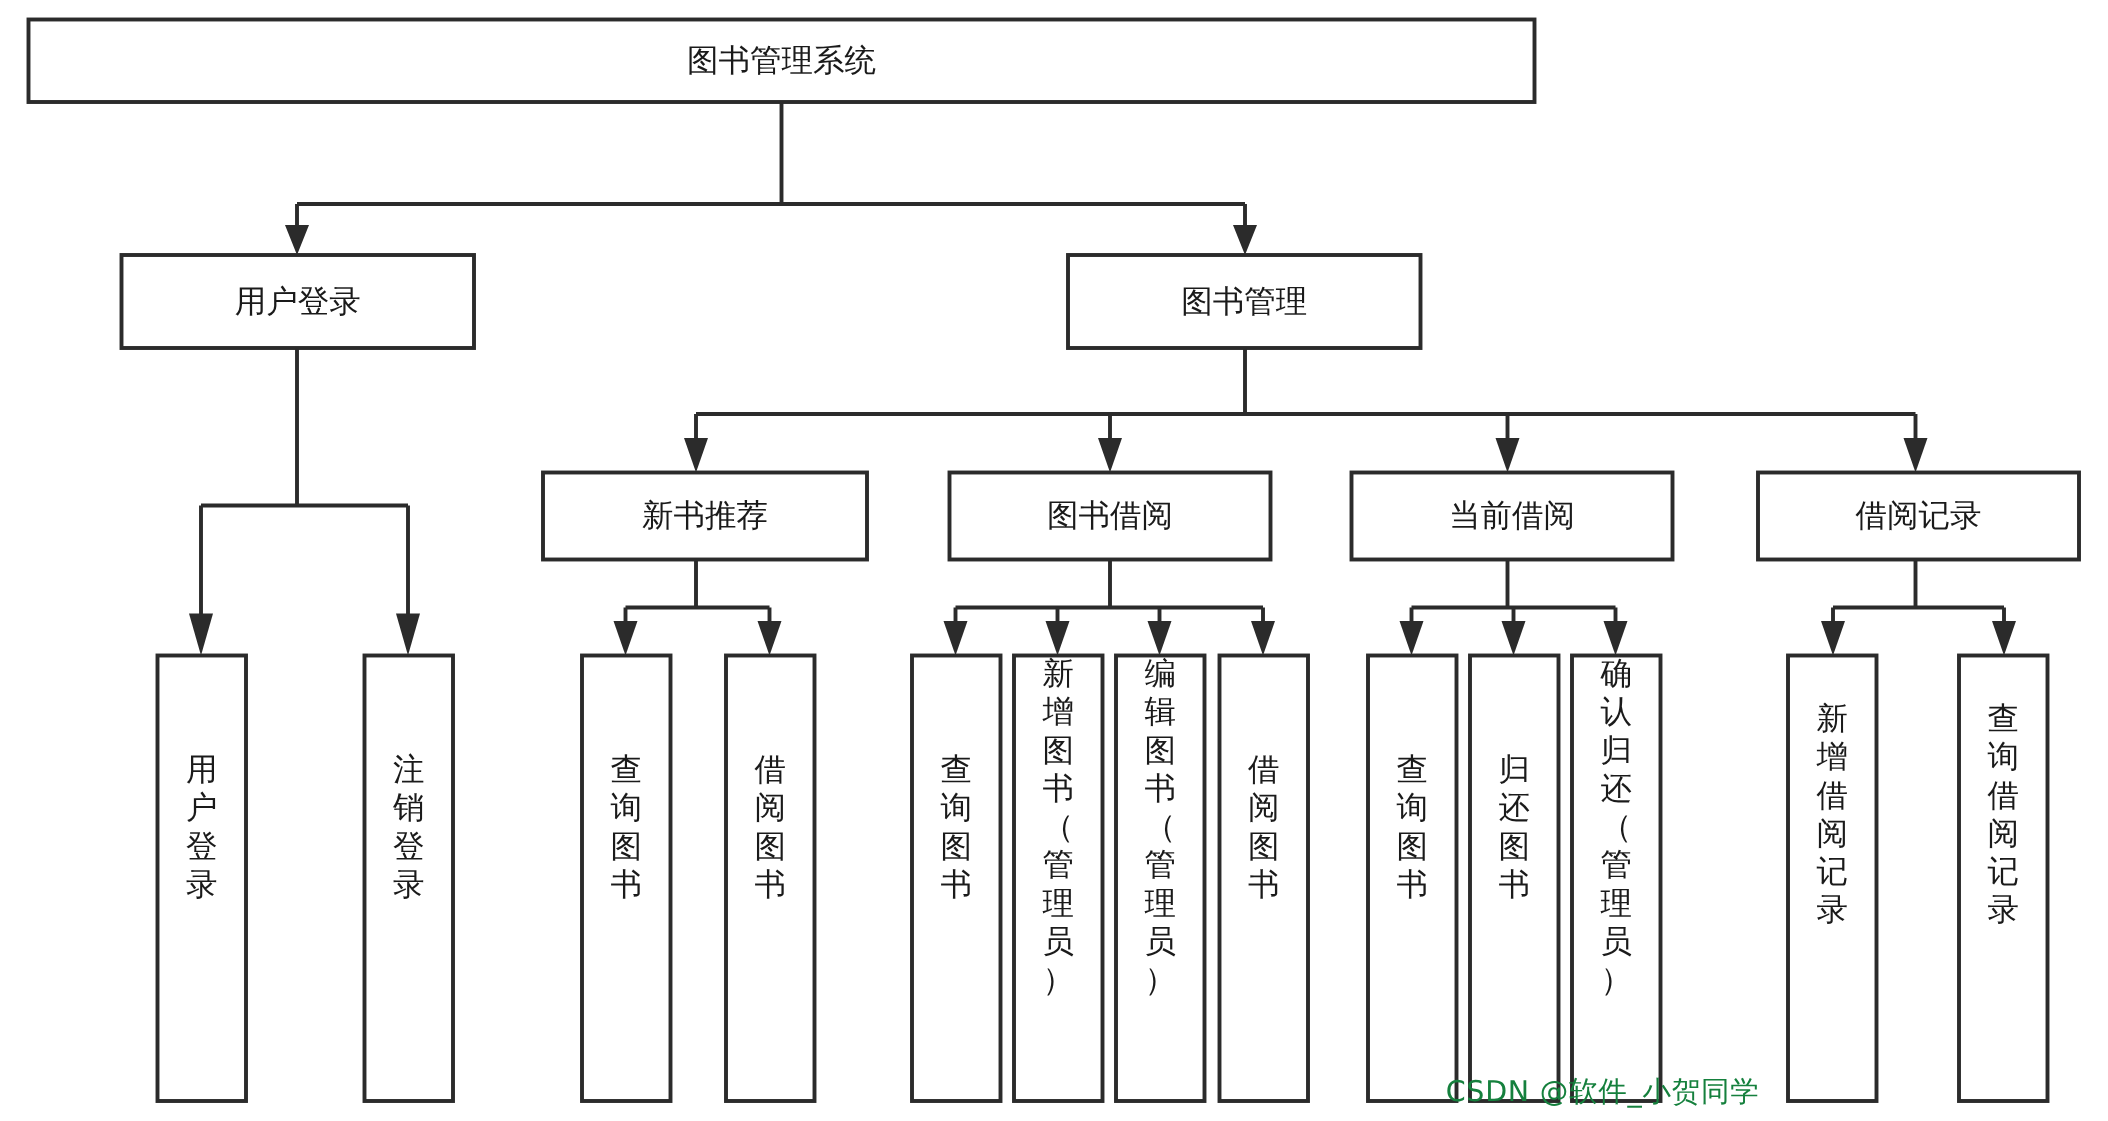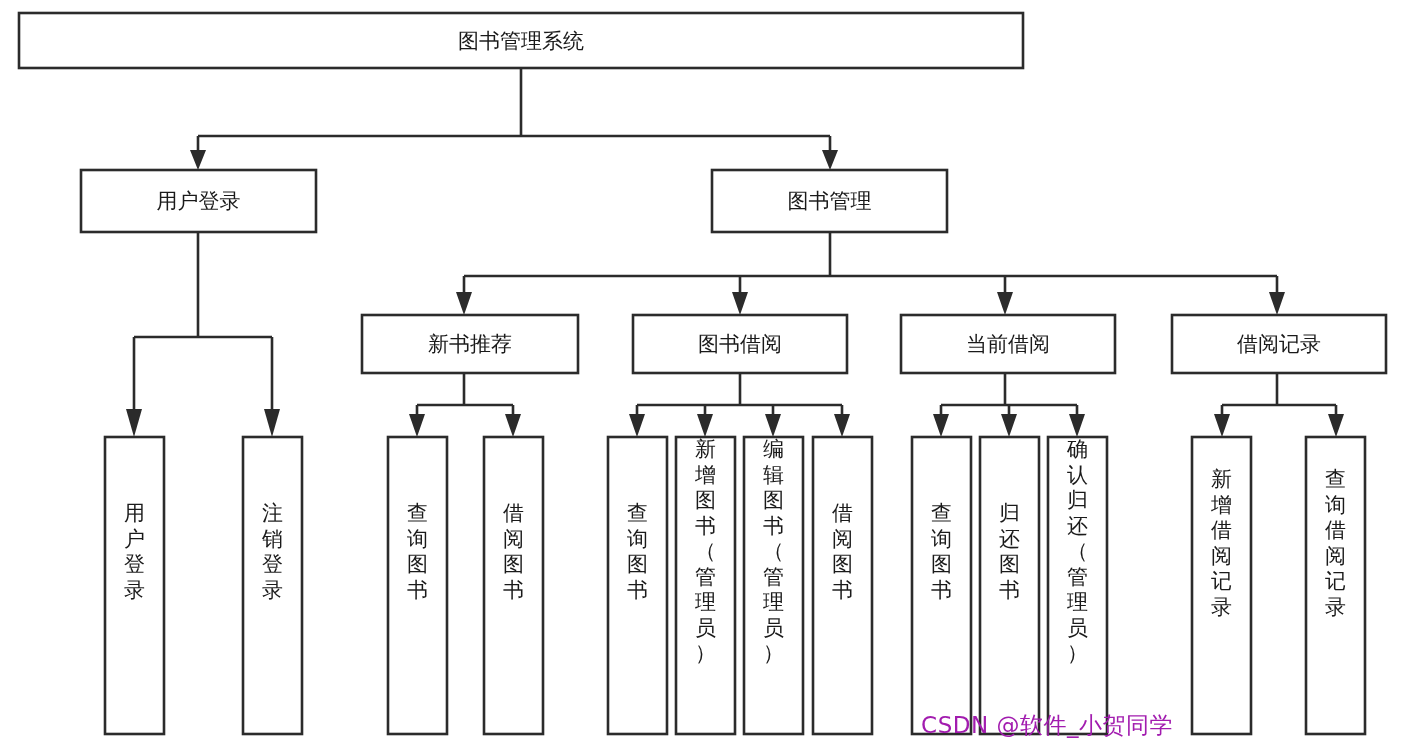--- a/index.html
+++ b/index.html
@@ -53,22 +53,22 @@
     font-family: "DejaVu Sans", "Liberation Sans", sans-serif;
     font-size: 21px;
     fill: #1a1a1a;
     text-anchor: middle;
   }
   .watermark {
     position: absolute;
     right: 14px;
     bottom: 6px;
     font-family: "DejaVu Sans", "Liberation Sans", sans-serif;
-    font-size: 23px;
-    color: #a21caf;
+    font-size: 19px;
+    color: #15803d;
     letter-spacing: 0.5px;
     white-space: nowrap;
     pointer-events: none;
   }
 </style>
 </head>
 <body>
 
 <div id="diagram-root">
 

